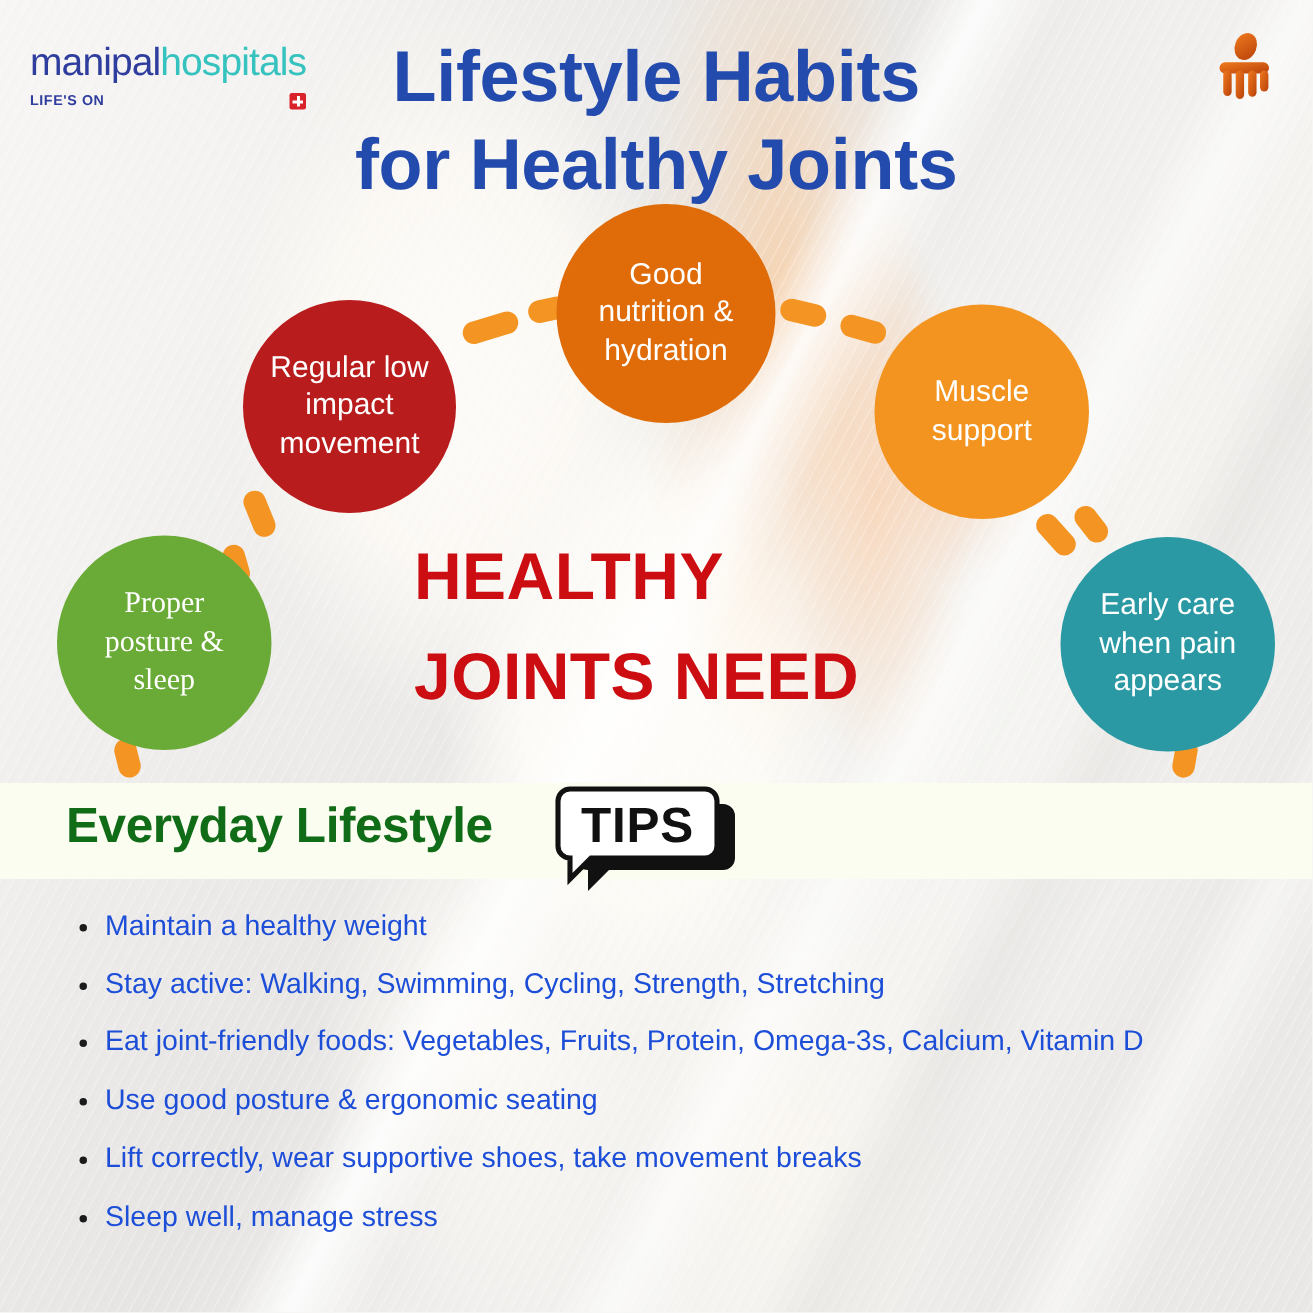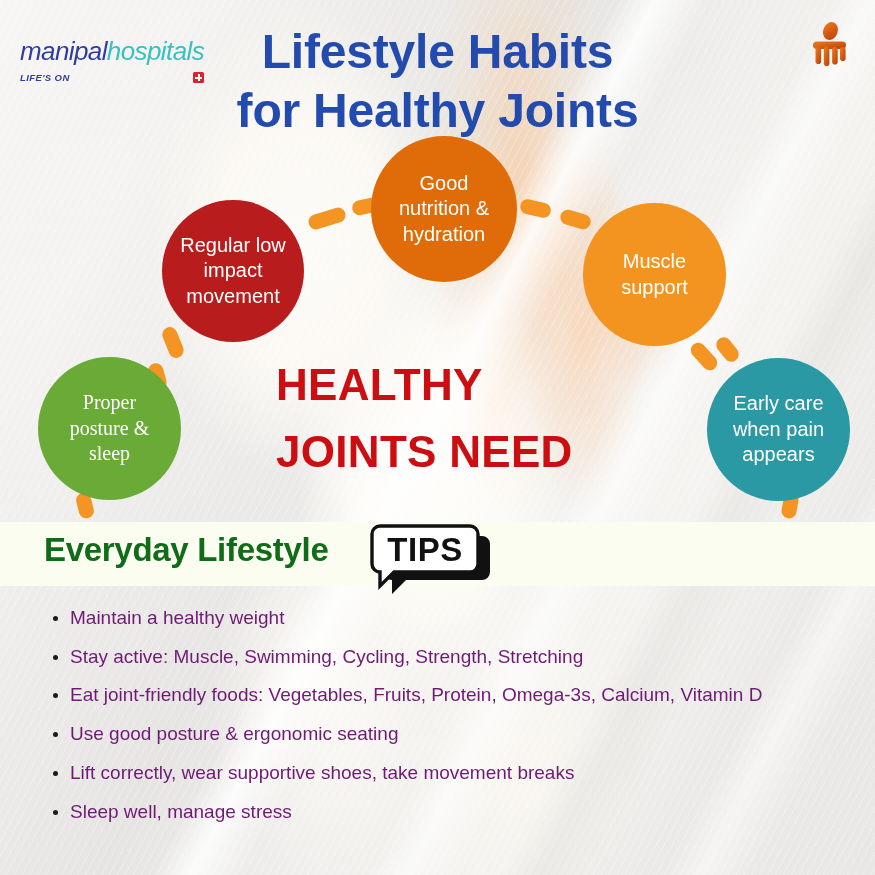--- a/index.html
+++ b/index.html
@@ -53,21 +53,21 @@
       linear-gradient(118deg, rgba(255,255,255,0) 46%, rgba(255,255,255,0.85) 49%, rgba(255,255,255,0) 53%),
       linear-gradient(118deg, rgba(255,255,255,0) 62%, rgba(255,255,255,0.6) 65%, rgba(255,255,255,0) 69%),
       linear-gradient(118deg, rgba(0,0,0,0) 72%, rgba(0,0,0,0.035) 75%, rgba(0,0,0,0) 79%),
       linear-gradient(118deg, rgba(255,255,255,0) 84%, rgba(255,255,255,0.5) 87%, rgba(255,255,255,0) 91%);
   }
   .bg-vig {
     background: radial-gradient(ellipse 700px 620px at 50% 46%, rgba(255,255,255,0.25) 0%, rgba(255,255,255,0) 70%);
   }
 
   
-  .logo { position: absolute; left: 20px; top: 38px; font-style: italic; }
+  .logo { position: absolute; left: 20px; top: 28px; }
   .logo-word { font-size: 26px; letter-spacing: -0.6px; font-weight: 400; line-height: 1; }
   .logo-a { color: #2f3d9e; }
   .logo-b { color: #36c2bf; }
   .logo-tag {
     display: flex; align-items: center; justify-content: space-between;
     gap: 20px; margin-top: 8px;
   }
   .logo-tag-text {
     font-size: 9.5px; font-weight: 700; letter-spacing: .4px; color: #2f3d9e;
   }
@@ -128,21 +128,21 @@
   .banner-text {
     position: absolute; left: 44px; top: 531px;
     color: #116c18; font-size: 33px; font-weight: 800; letter-spacing: -0.3px;
   }
   .tips-bubble { position: absolute; left: 370px; top: 524px; width: 122px; height: 72px; }
 
   
   .tips-list { position: absolute; left: 46px; top: 598px; right: 30px; }
   .tip-row {
     display: flex; align-items: flex-start; gap: 12px;
-    font-size: 19px; color: #701a75; line-height: 1.25; padding: 7.6px 0;
+    font-size: 19px; color: #1d4ed8; line-height: 1.25; padding: 7.6px 0;
   }
   .tip-dot {
     flex: none; width: 5px; height: 5px; border-radius: 50%;
     background: #1b1b1b; margin-top: 10px; margin-left: 7px;
   }
 </style>
 </head>
 <body>
 
 <div id="poster">
@@ -223,21 +223,21 @@
     <text x="55" y="37" text-anchor="middle" fill="#111" font-family="Liberation Sans, sans-serif" font-size="33" font-weight="bold" letter-spacing="0.5">TIPS</text>
   </svg>
 
   <div class="tips-list">
     <div class="tip-row">
         <span class="tip-dot"></span>
         <span>Maintain a healthy weight</span>
       </div>
     <div class="tip-row">
         <span class="tip-dot"></span>
-        <span>Stay active: Muscle, Swimming, Cycling, Strength, Stretching</span>
+        <span>Stay active: Walking, Swimming, Cycling, Strength, Stretching</span>
       </div>
     <div class="tip-row">
         <span class="tip-dot"></span>
         <span>Eat joint-friendly foods: Vegetables, Fruits, Protein, Omega-3s, Calcium, Vitamin D</span>
       </div>
     <div class="tip-row">
         <span class="tip-dot"></span>
         <span>Use good posture &amp; ergonomic seating</span>
       </div>
     <div class="tip-row">

